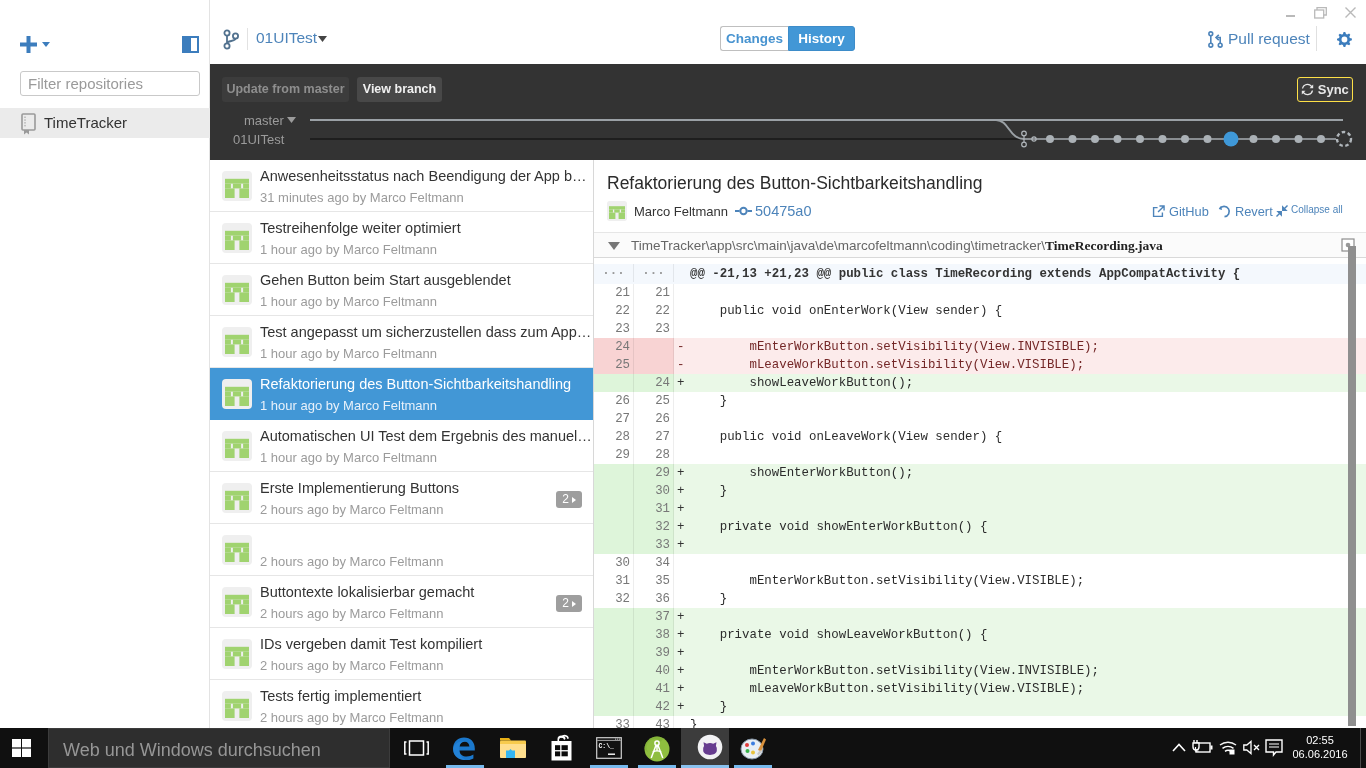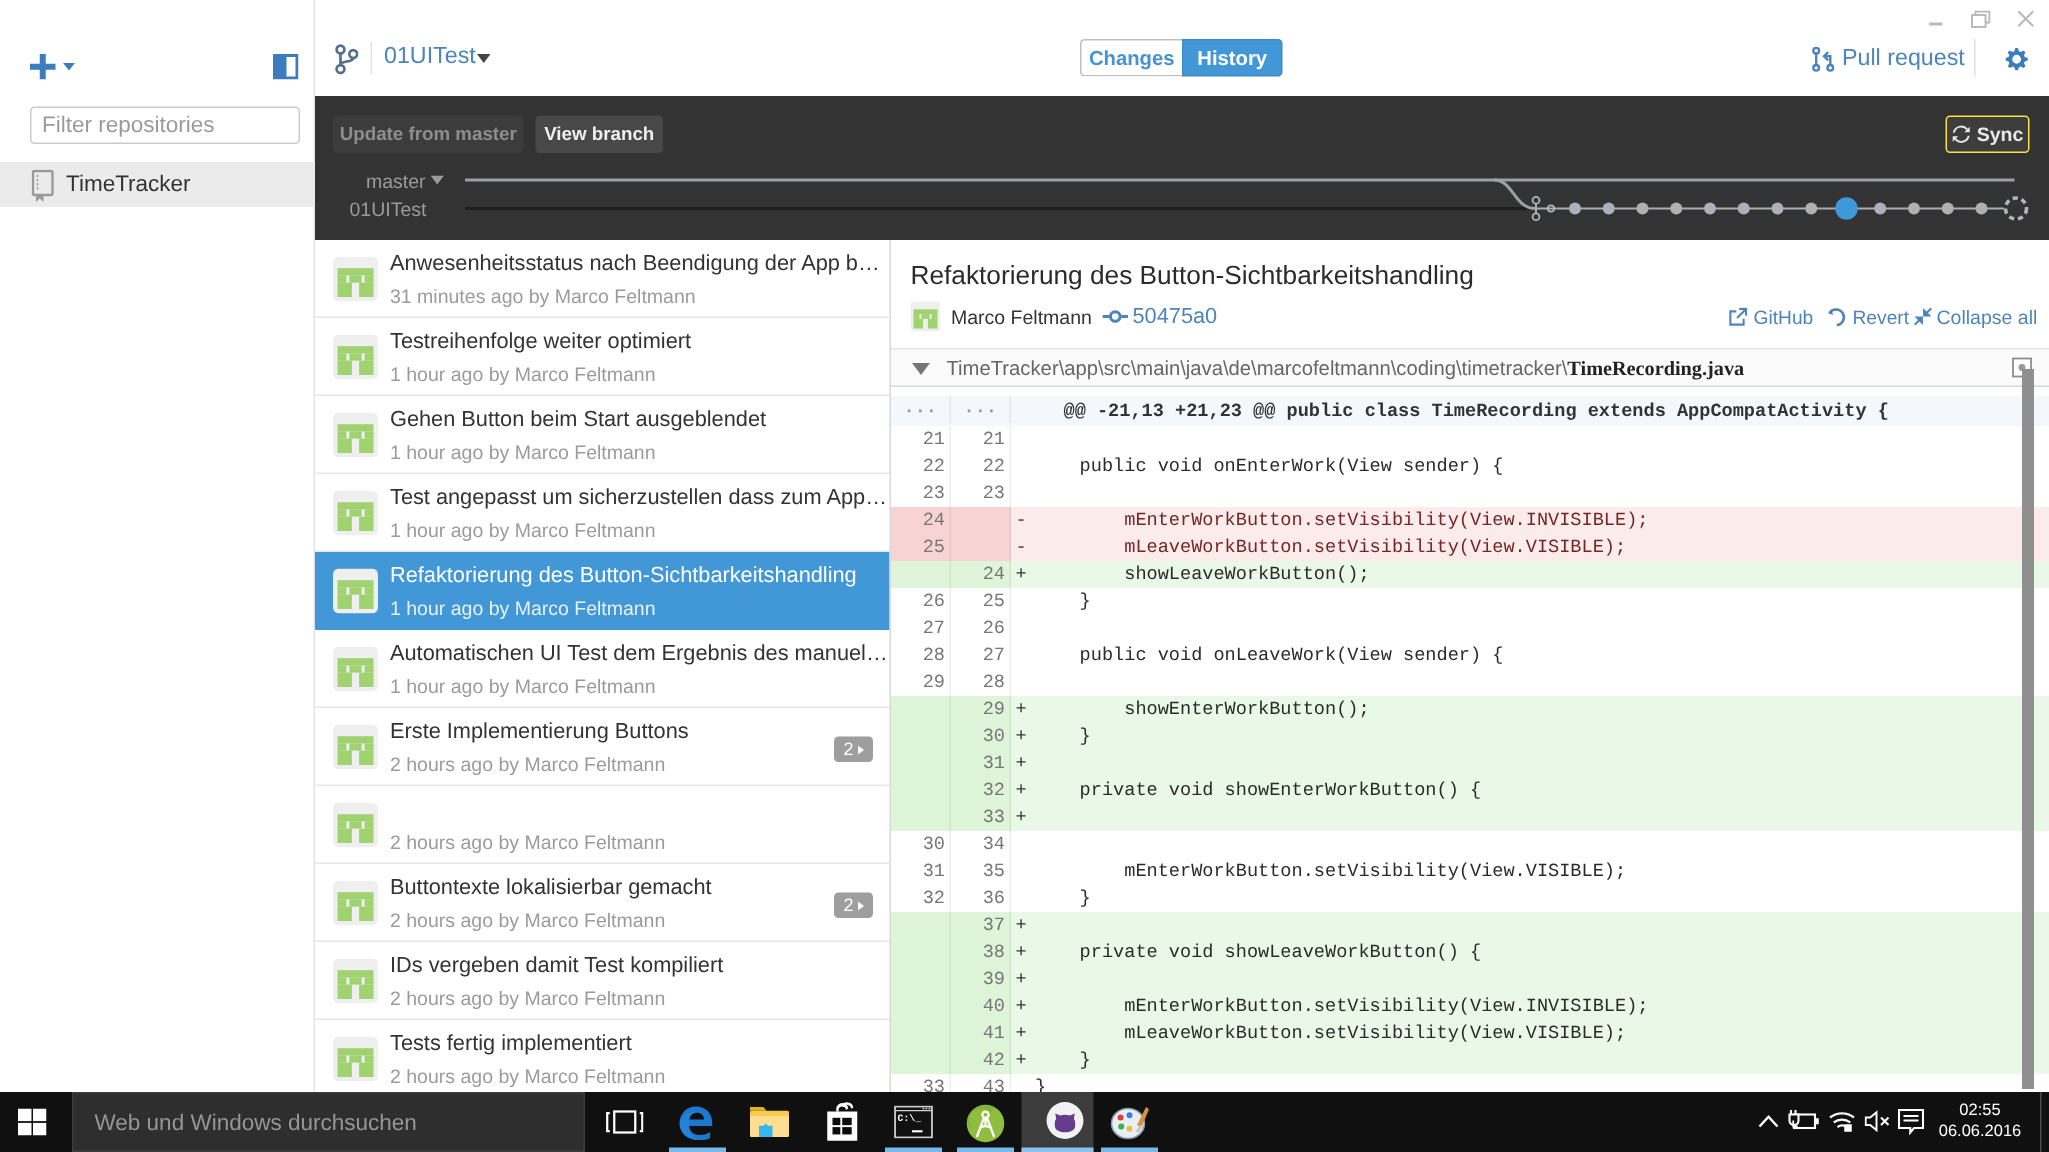--- a/index.html
+++ b/index.html
@@ -44,33 +44,33 @@
   #fileHdr { left:0; top:72px; width:772px; height:26px; background:#fbfbfb; border-top:1px solid #e6e6e6; border-bottom:1px solid #d9d9d9; }
   #fPath { position:absolute; left:37px; top:5px; font-size:13.5px; color:#666; }
   #fPath b { color:#222; font-weight:bold;font-family:Liberation Serif, serif; }
   #diff { left:0; top:104px; width:772px; font-family:"Liberation Mono", monospace; font-size:12.4px; }
   .dr { position:relative; height:18px; line-height:18px; white-space:pre; }
   .dr .n1, .dr .n2 { position:absolute; top:0; width:40px; height:18px; text-align:right; padding-right:3px; color:#777; border-right:1px solid rgba(0,0,0,0.07); }
   .dr .n1 { left:0; } .dr .n2 { left:40px; }
   .dr .mk { position:absolute; left:83px; top:0; width:14px; color:#333; }
   .dr .cd { position:absolute; left:96px; top:0; color:#2b2b2b; }
   .dr.hunk { height:20px; line-height:20px; background:#f4f8fd; }
-  .dr.hunk .cd { font-weight:bold; color:#333;margin-left:19px; }
+  .dr.hunk .cd { font-weight:bold; color:#333; }
   .dr.hunk .n1, .dr.hunk .n2 { color:#999; font-weight:bold; text-align:center; padding-right:0; }
   .dr.del { background:#fcebeb; }
   .dr.del .n1, .dr.del .n2 { background:#f8d3d3; }
   .dr.del .cd { color:#732626; }
   .dr.del .mk { color:#732626; }
   .dr.add { background:#eaf8e7; }
   .dr.add .n1, .dr.add .n2 { background:#def5da; }
   #vscroll { left:1348px; top:246px; width:8px; height:480px; background:#8f8f8f; }
   
   #taskbar { left:0; top:728px; width:1366px; height:40px; background:#101010; }
   #tsearch { position:absolute; left:48px; top:0; width:342px; height:40px; background:#2e2e2e; border:1px solid #3c3c3c; }
-  #tsearch span { position:absolute; left:14px; top:11px; font-size:15px; color:#969696; }
+  #tsearch span { position:absolute; left:14px; top:11px; font-size:18px; color:#969696; }
   .tbActive { position:absolute; left:681px; top:0; width:48px; height:40px; background:#3c3c3c; }
   .ul { position:absolute; top:37px; height:3px; background:#76b9ed; }
   #clock { position:absolute; left:1290px; top:5px; width:60px; text-align:center; color:#fff; font-size:11px; line-height:14px; }
   #showdesk { position:absolute; left:1360px; top:0; width:1px; height:40px; background:#4a4a4a; }
 </style></head>
 <body>
 <div class="abs" id="sidebar">
   <svg class="abs" style="left:20px;top:36px" width="30" height="17" viewBox="0 0 30 17">
     <path d="M0,6.5 h6.5 V0 h4 v6.5 H17 v4 h-6.5 V17 h-4 V10.5 H0 Z" fill="#3c7dbd"></path>
     <path d="M22,6 h8 l-4,5 z" fill="#3c7dbd"></path>
@@ -292,21 +292,21 @@
   </svg>
   <span class="abs blue" style="left:641px;top:44px;font-size:12.8px">Revert</span>
   <svg class="abs" style="left:682px;top:45px" width="12" height="12" viewBox="0 0 13 13">
     <g stroke="#4d84ba" stroke-width="1.5" fill="#4d84ba">
         <path d="M12.5,0.5 L7.8,5.2" fill="none"></path>
         <path d="M7.3,2.2 v3.5 h3.5 z"></path>
         <path d="M0.5,12.5 L5.2,7.8" fill="none"></path>
         <path d="M2.2,7.3 h3.5 v3.5 z"></path>
       </g>
   </svg>
-  <span class="abs blue" style="left:697px;top:44px;font-size:13px">Collapse all</span>
+  <span class="abs blue" style="left:697px;top:44px;font-size:10px">Collapse all</span>
   <div class="abs" id="fileHdr">
     <svg class="abs" style="left:14px;top:9px" width="12" height="8" viewBox="0 0 12 8">
         <path d="M0,0 h12 l-6,8 z" fill="#777"></path>
       </svg>
     <div id="fPath">TimeTracker\app\src\main\java\de\marcofeltmann\coding\timetracker\<b>TimeRecording.java</b></div>
     <svg class="abs" style="left:747px;top:5px" width="14" height="14" viewBox="0 0 14 14">
       <rect x="1" y="1" width="12" height="12" fill="#fff" stroke="#8d8d8d" stroke-width="1.2"></rect>
       <circle cx="7" cy="7" r="2.3" fill="#999"></circle>
     </svg>
   </div>

